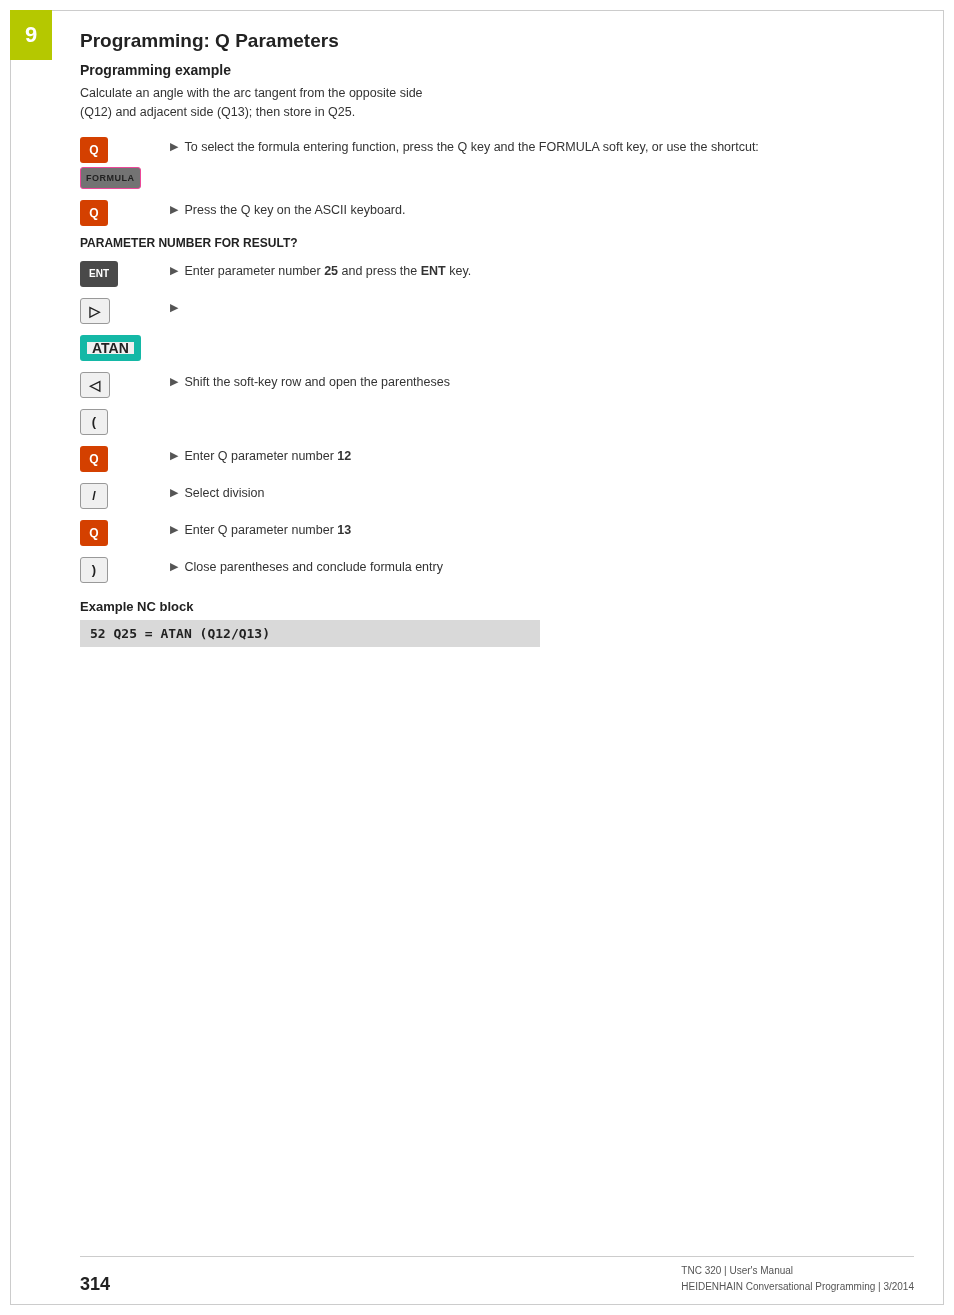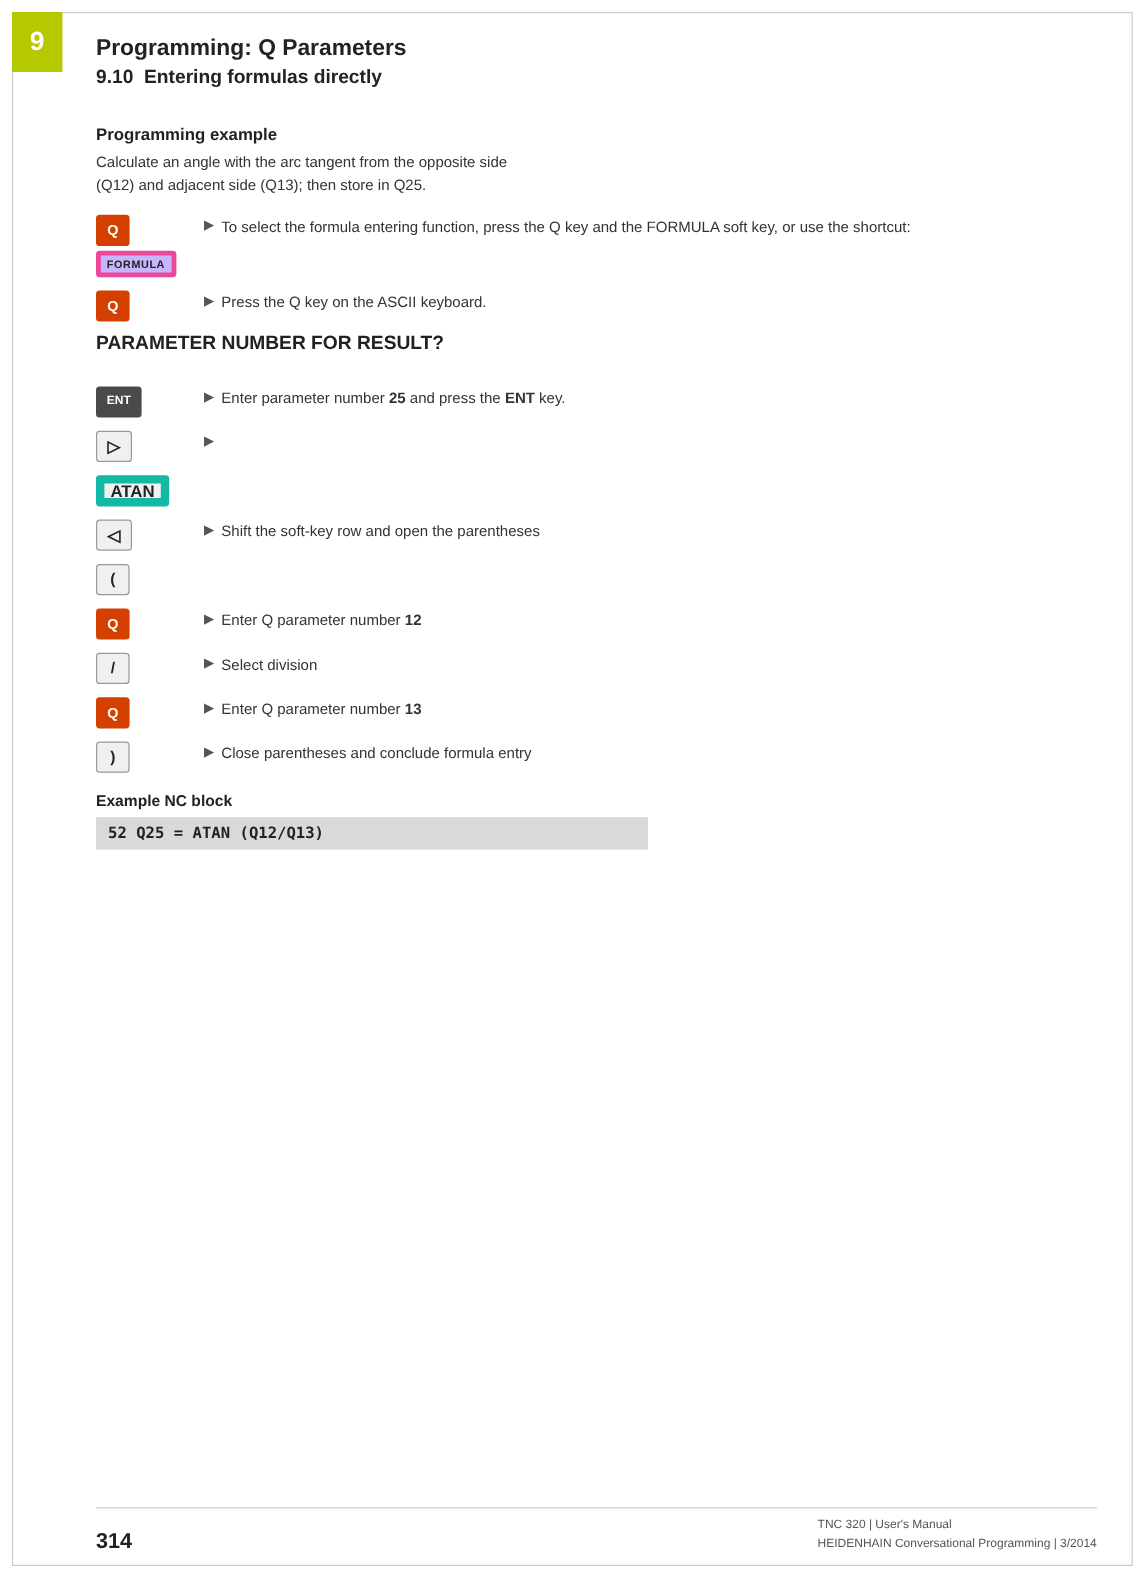--- a/index.html
+++ b/index.html
@@ -104,22 +104,22 @@
     .key-btn.ent-key {
       background: #4a4a4a;
       color: #fff;
       border: none;
       min-width: 38px;
       height: 26px;
       font-size: 10px;
     }
 
     .key-btn.formula-key {
-      background: #c4b5fd;
-      border: 4px solid #ec4899;
+      background: #737373;
+      border: 1px solid #ec4899;
       font-size: 9px;
       min-width: 44px;
       height: 22px;
       letter-spacing: 0.5px;
     }
 
     .key-btn.arrow-key {
       background: #f0f0f0;
       border: 1px solid #999;
       font-size: 14px;
@@ -193,24 +193,24 @@
       font-size: 11px;
     }
 
     .step-text-col p {
       display: flex;
       align-items: flex-start;
     }
 
     
     .param-heading {
-      font-size: 16px;
-      font-weight: bold;
-      color: #222;
-      margin-bottom: 25px;
+      font-size: 12px;
+      font-weight: bold;
+      color: #222;
+      margin-bottom: 10px;
       margin-top: 10px;
     }
 
     
     .example-label {
       font-size: 13px;
       font-weight: bold;
       color: #222;
       margin-top: 16px;
       margin-bottom: 6px;
@@ -256,23 +256,20 @@
 <body>
 
 <div class="page-border"></div>
 
 <div class="chapter-tab">
   <span>9</span>
 </div>
 
 <div class="content">
   <div class="chapter-title">Programming: Q Parameters</div>
-  <div class="section-title">
-    <span>9.10</span>&nbsp;&nbsp;<span>Entering formulas directly</span>
-  </div>
 
   <div class="section-heading">Programming example</div>
 
   <div class="intro-text">
     <span>Calculate an angle with the arc tangent from the opposite side</span><br>
     <span>(Q12) and adjacent side (Q13); then store in Q25.</span>
   </div>
 
   <div class="step-row">
     <div class="step-key-col">

